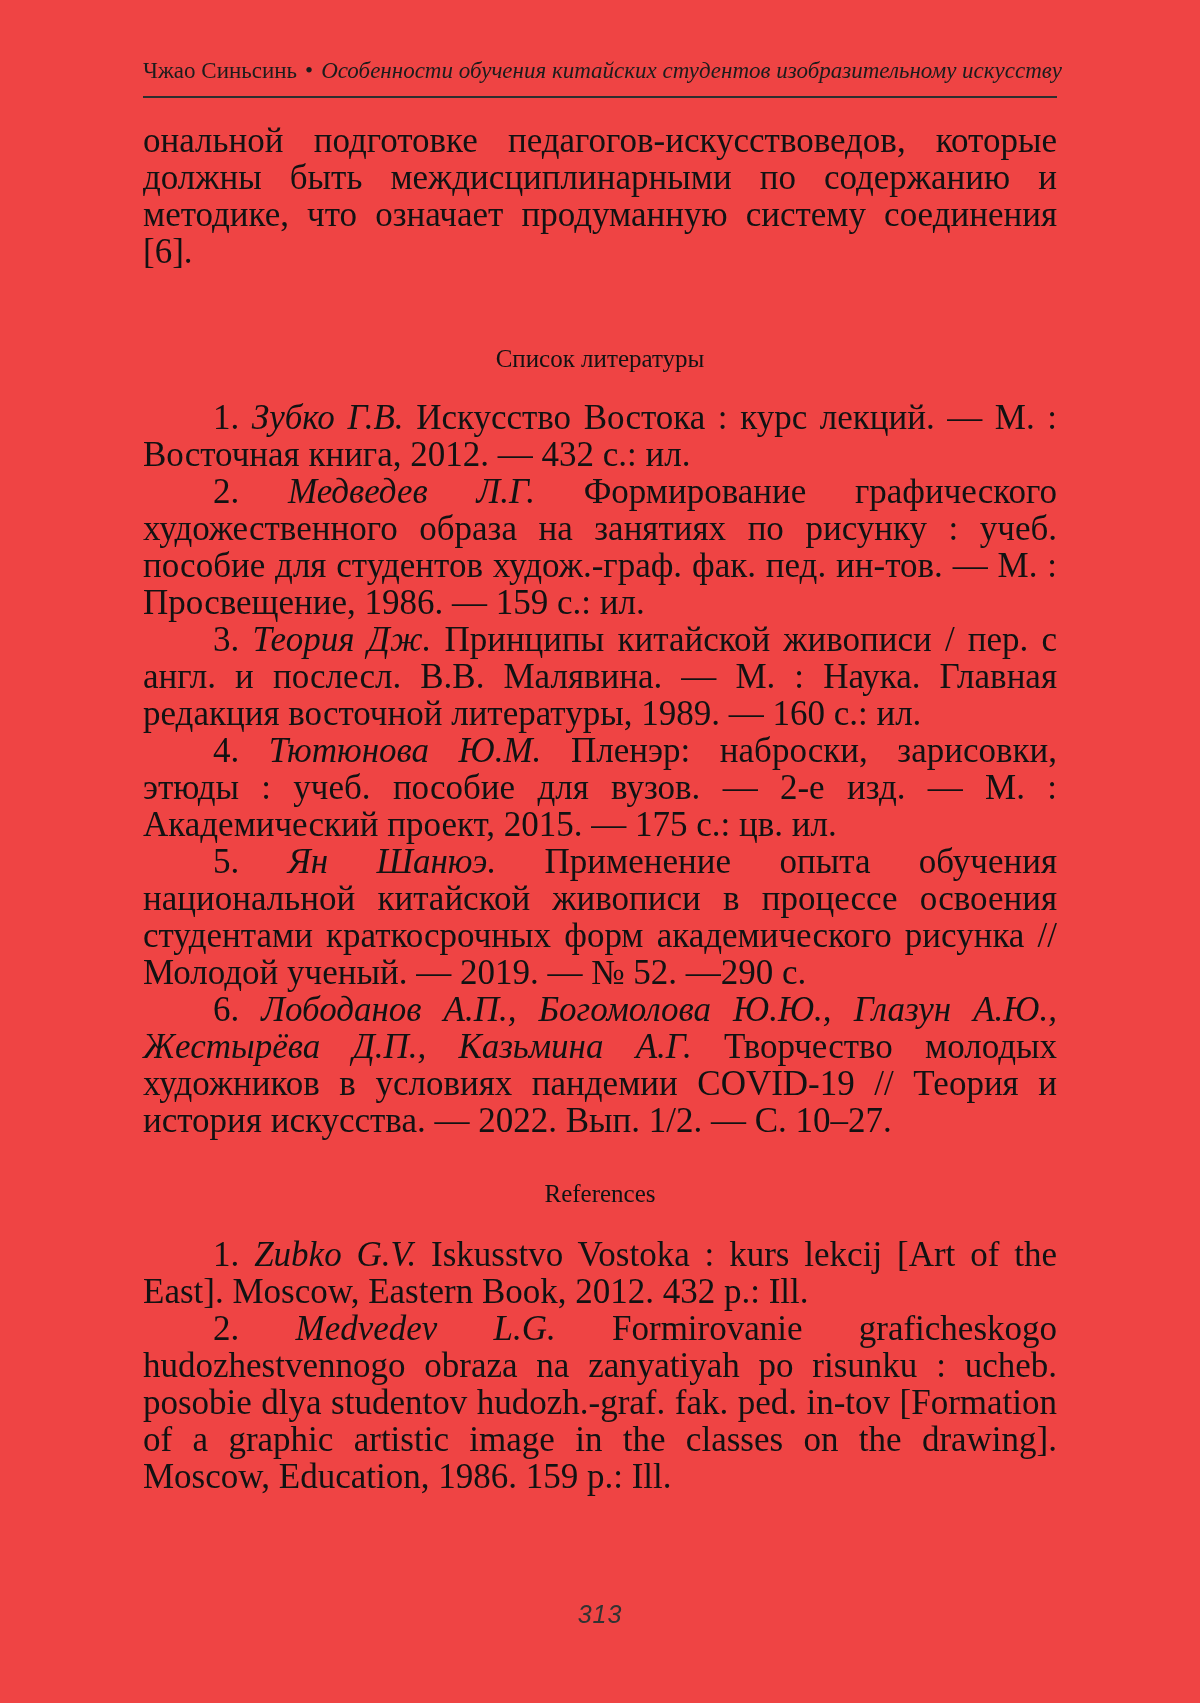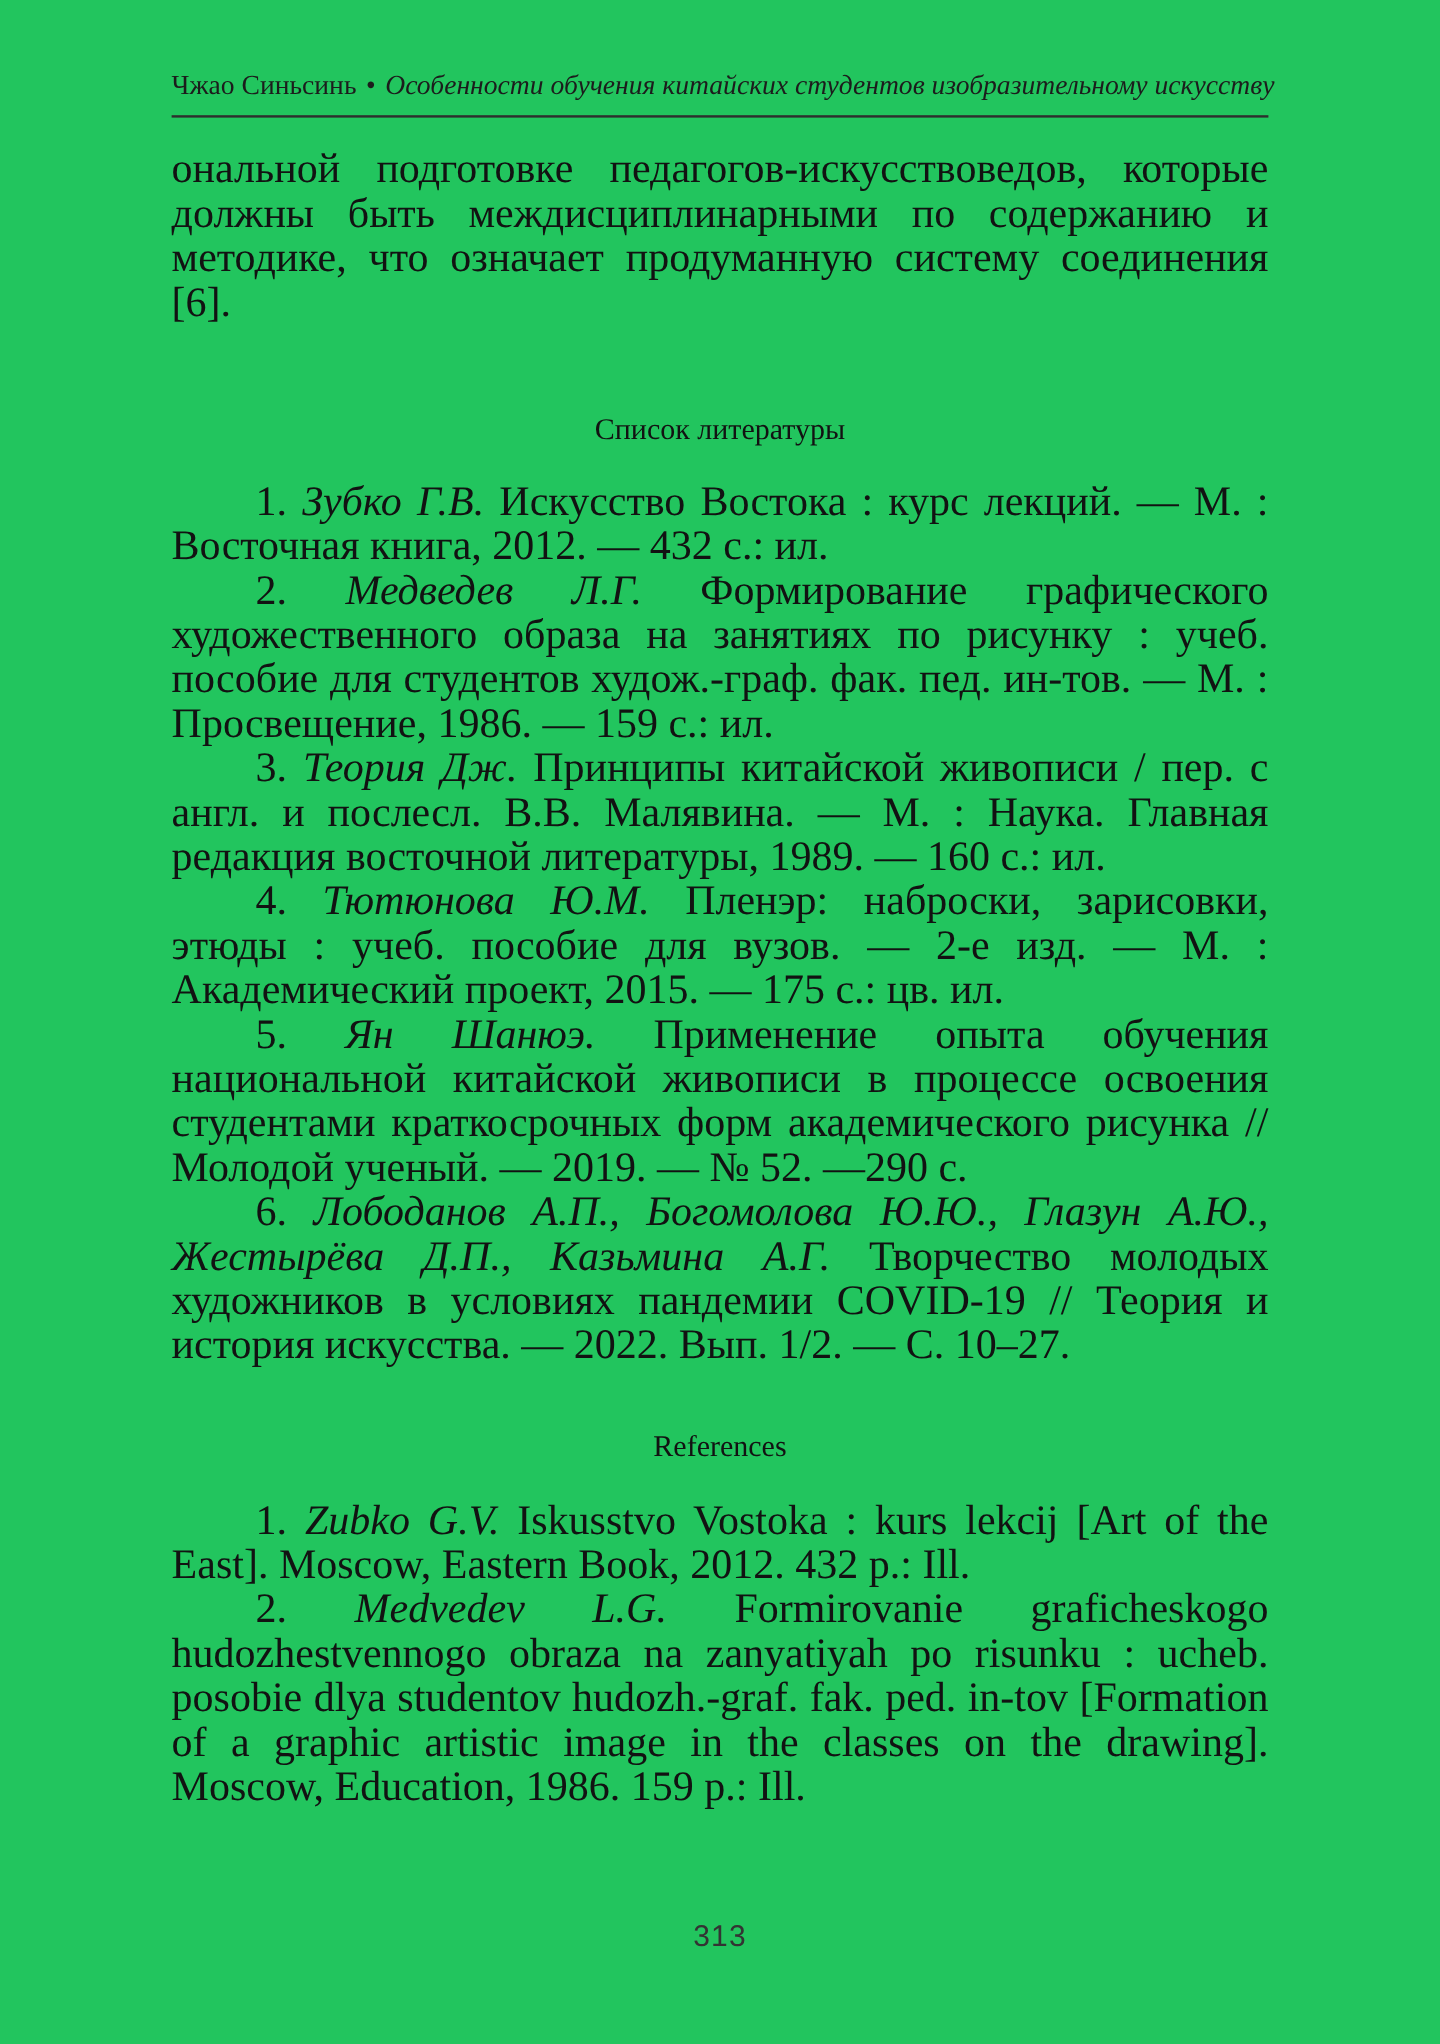--- a/index.html
+++ b/index.html
@@ -7,21 +7,21 @@
   body {
     background: #ffffff;
     font-family: "Liberation Serif", "DejaVu Serif", serif;
     color: #121212;
   }
   .page {
     position: relative;
     width: 1200px;
     height: 1703px;
     padding: 0 143px;
-    background: #22c55e;
+    background: #ef4444;
     overflow: hidden;
   }
   .running-header {
     padding-top: 57px;
     text-align: center;
     font-size: 23px;
     line-height: 27px;
     white-space: nowrap;
     color: #1c1c1c;
   }
@@ -40,32 +40,33 @@
   }
   .intro { margin-top: 24px; }
   .section-heading {
     font-size: 25px;
     line-height: 37px;
     font-weight: normal;
     text-align: center;
     color: #121212;
   }
   .bib-heading  { margin-top: 70px; margin-bottom: 22px; }
-  .refs-heading { margin-top: 48px; margin-bottom: 24px; }
+  .refs-heading { margin-top: 36px; margin-bottom: 24px; }
   .bib-item { text-indent: 70px; }
   .item-authors { font-style: italic; }
   .page-number {
     position: absolute;
     left: 0; right: 0;
     bottom: 74px;
     text-align: center;
     font-family: "Liberation Sans", "DejaVu Sans", sans-serif;
     font-size: 25px;
     letter-spacing: 1px;
     color: #333333;
+    font-style: italic;
   }
 </style>
 </head>
 <body>
 
 <div class="page">
 
   <div class="running-header">
     <span class="rh-author">Чжао Синьсинь</span><span class="rh-sep">•</span><span class="rh-title">Особенности обучения китайских студентов изобразительному искусству</span>
   </div>

